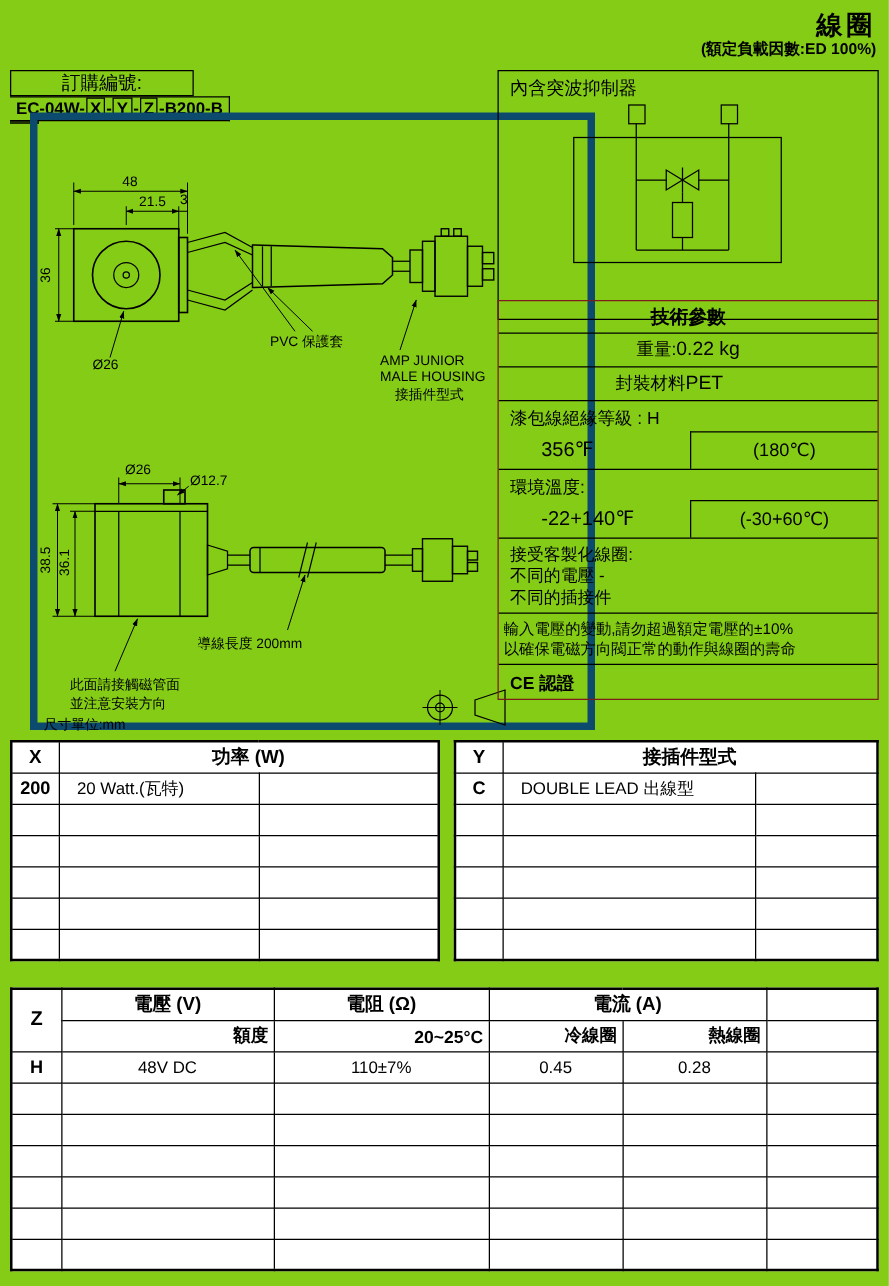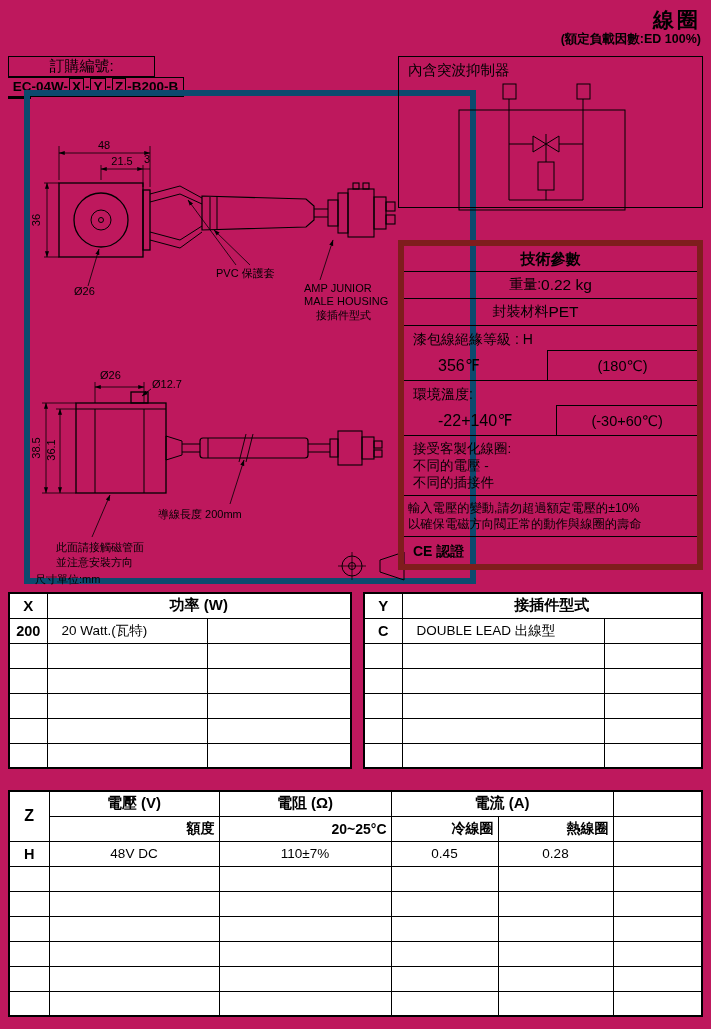--- a/index.html
+++ b/index.html
@@ -1,40 +1,40 @@
 <!DOCTYPE html>
 <html><head>
 <meta charset="utf-8">
 <style>
   * { margin:0; padding:0; box-sizing:border-box; }
   body { background:#fff; }
   .page {
-    position:relative; width:711px; height:1029px; background:#be185d;
+    position:relative; width:711px; height:1029px; background:#84cc16;
     font-family:"Liberation Sans","DejaVu Sans",sans-serif; color:#000; overflow:hidden;
   }
   
   .page-title { position:absolute; top:6px; right:10px; font-size:21px; font-weight:bold; letter-spacing:3px; }
   .page-subtitle { position:absolute; top:31px; right:10px; font-size:12.5px; font-weight:bold; }
   
   .order-row { position:absolute; left:8px; top:56px; display:flex; height:27px;flex-direction:column; }
   .order-row > div { border:1px solid #000; display:flex; align-items:center; justify-content:center; }
   .order-label { width:147px; font-size:15px; }
   .order-value { width:176px; border-left:none !important; font-weight:bold; font-size:13.5px; white-space:nowrap; }
   .order-ext { width:23px; border-left:none !important; }
   .seg { display:inline-block; line-height:1; }
   .seg.boxed { border:1px solid #000; padding:1px 2px; margin:0 1px; }
   
   .drawing-box { position:absolute; left:24px; top:90px; width:452px; height:494px; border:6px solid #0c4a6e; }
   .draw { display:block; }
   .draw text { stroke:none; fill:#000; font-size:11px; font-family:"Liberation Sans","DejaVu Sans",sans-serif; }
   
-  .surge-box { position:absolute; left:398px; top:56px; width:305px; height:152px; border:1px solid #000; }
+  .surge-box { position:absolute; left:398px; top:56px; width:305px; height:200px; border:1px solid #000; }
   .surge-title { padding:4px 9px 0 9px; font-size:14.5px; }
   
-  .tech-box { position:absolute; left:398px; top:240px; width:305px; border:6px solid #7f1d1d; }
+  .tech-box { position:absolute; left:398px; top:240px; width:305px; border:1px solid #7f1d1d; }
   .tech-title { height:25px; line-height:25px; text-align:center; font-weight:bold; font-size:15px; }
   .tech-row { border-top:1px solid #000; font-size:14px; }
   .tech-row.kv { height:27px; display:flex; align-items:center; justify-content:center; padding:0 10px; }
   .tech-row.kv .v { font-size:15.5px; }
   .tech-row.kv.enc { padding-right:40px; }
   .tech-row.stack .line1 { height:24px; line-height:26px; padding-left:9px; }
   .tech-row.stack .sub { display:flex; height:30px;gap:44px; }
   .tech-row.stack .subL { flex:1; padding-left:34px; font-size:16px; display:flex; align-items:center; }
   .tech-row.stack .subR { width:150px; border-left:1px solid #000; border-top:1px solid #000;
                           display:flex; align-items:center; justify-content:center; font-size:14.5px; }

